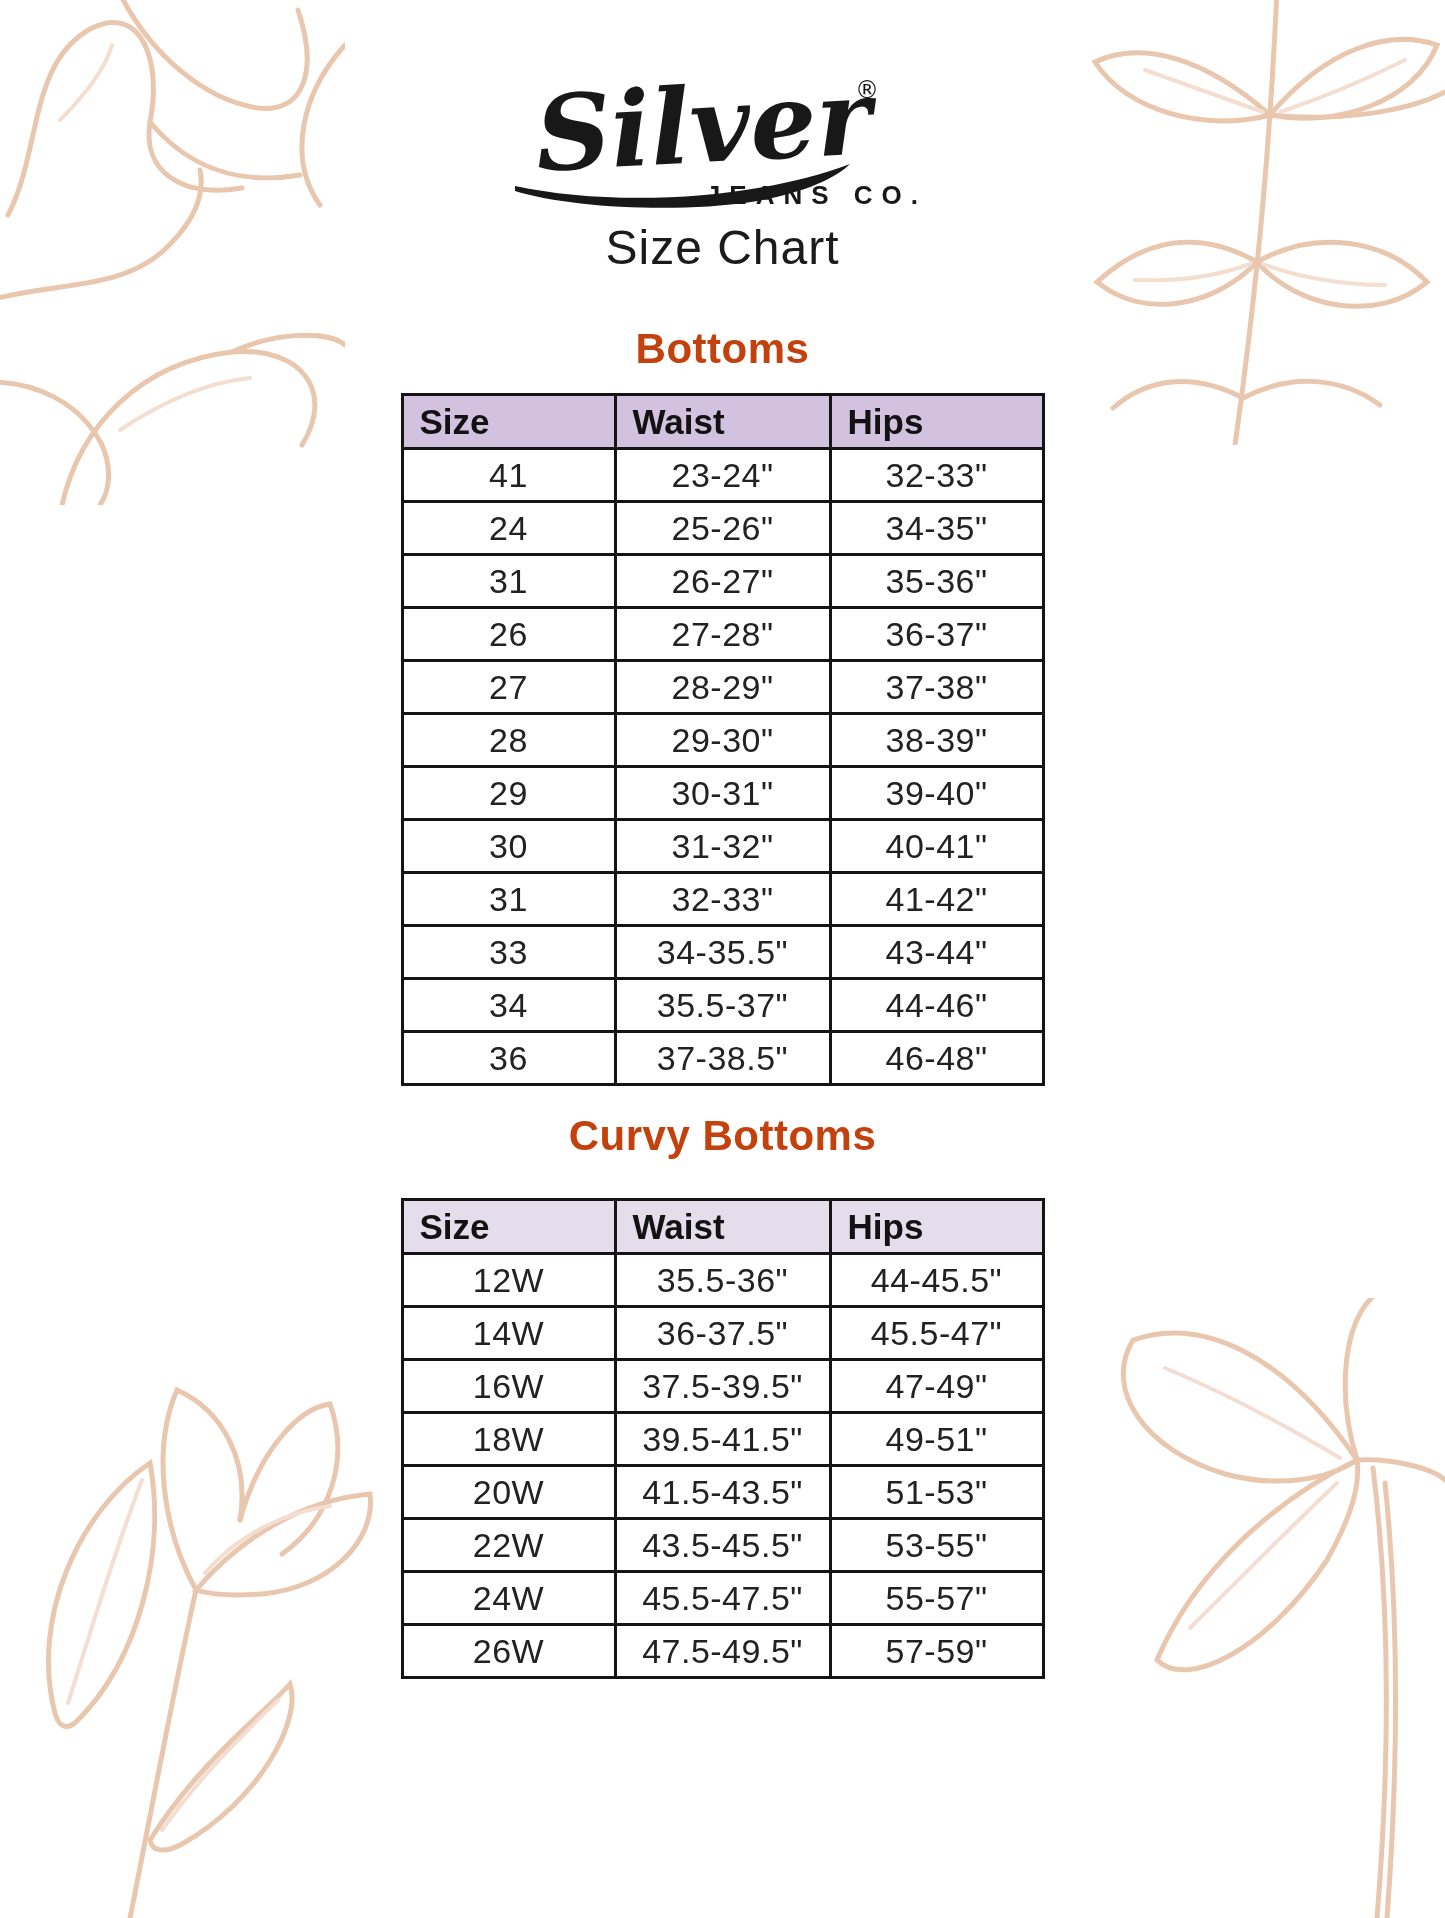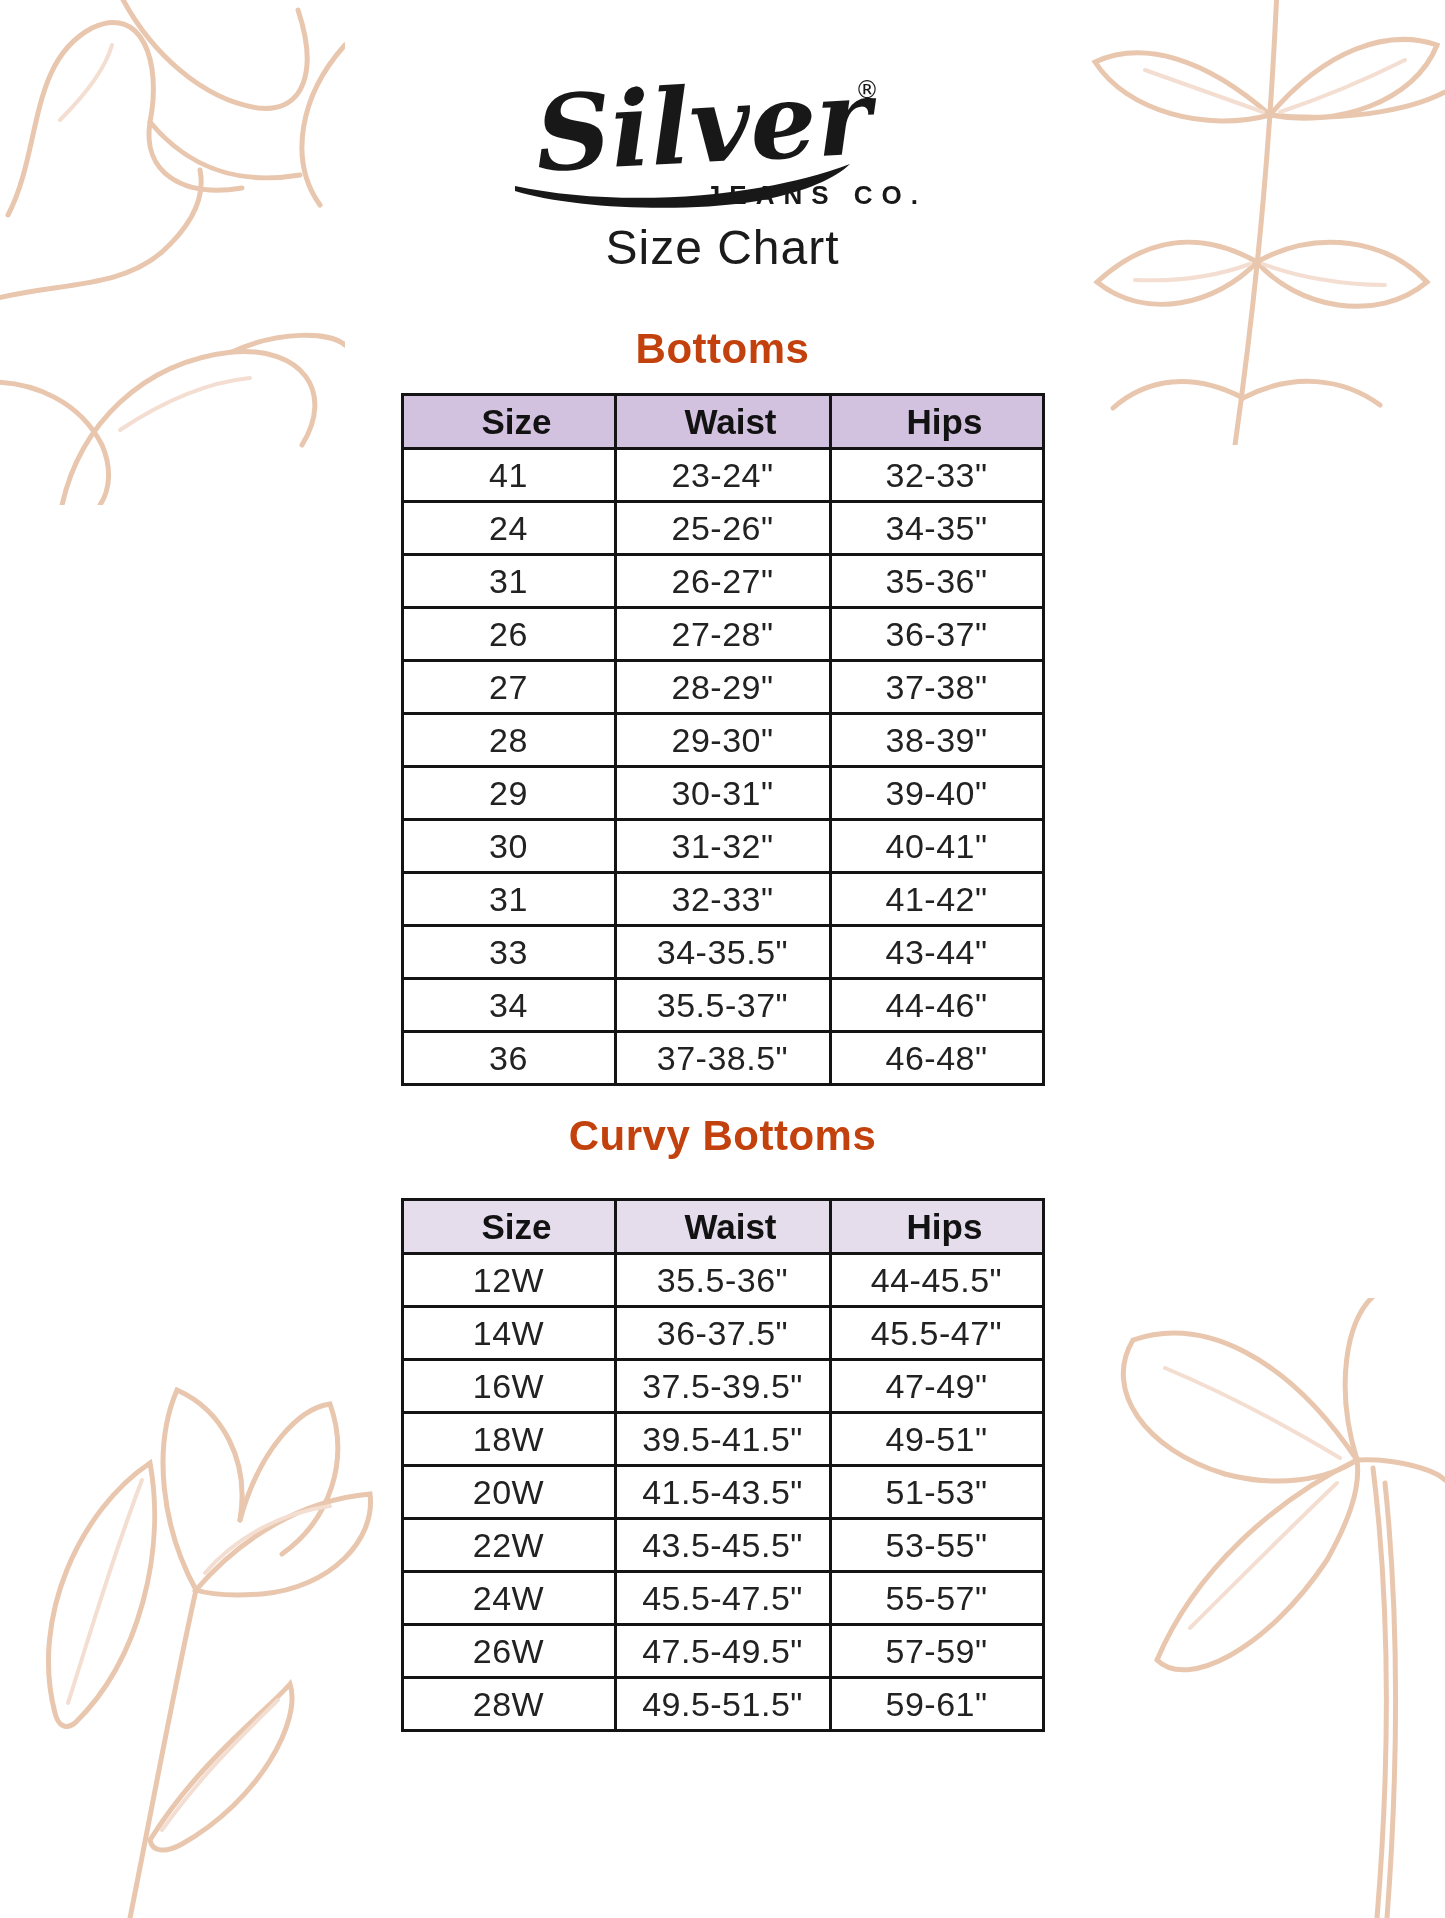--- a/index.html
+++ b/index.html
@@ -40,21 +40,21 @@
     table-layout:fixed;
   }
   table.size-table col.c1{width:213px;}
   table.size-table col.c2{width:215px;}
   table.size-table col.c3{width:213px;}
   table.size-table th, table.size-table td{
     border:3px solid #141414;
   }
   table.size-table th{
     height:51px;
-    text-align:center;
+    text-align:left;
     padding:0 0 0 16px;
     font-size:35px;
     font-weight:bold;
     color:#121212;
   }
   table.t1 th{background:#d3c2df;}
   table.t2 th{background:#e5dcec;}
   table.size-table td{
     height:50px;
     padding:0;
@@ -279,23 +279,18 @@
             <tr>
               <td>24W</td>
               <td>45.5-47.5"</td>
               <td>55-57"</td>
             </tr>
             <tr>
               <td>26W</td>
               <td>47.5-49.5"</td>
               <td>57-59"</td>
             </tr>
-            <tr>
-              <td>28W</td>
-              <td>49.5-51.5"</td>
-              <td>59-61"</td>
-            </tr>
           </tbody>
       </table>
     </section>
 
   </div>
 </div>
 
 </body></html>

